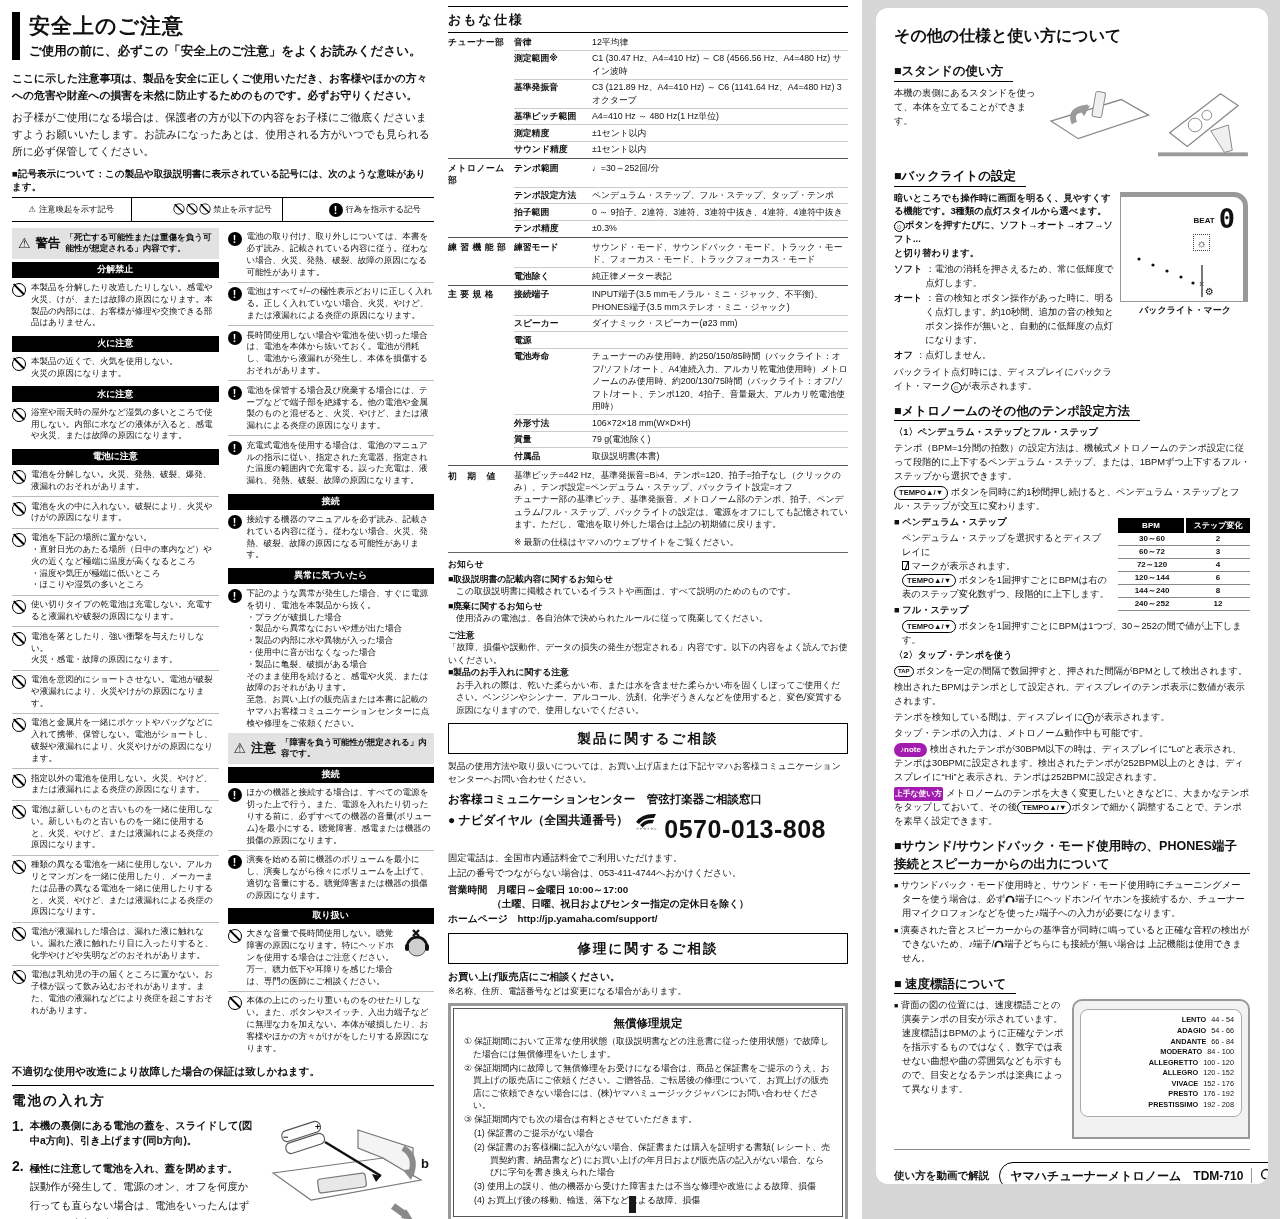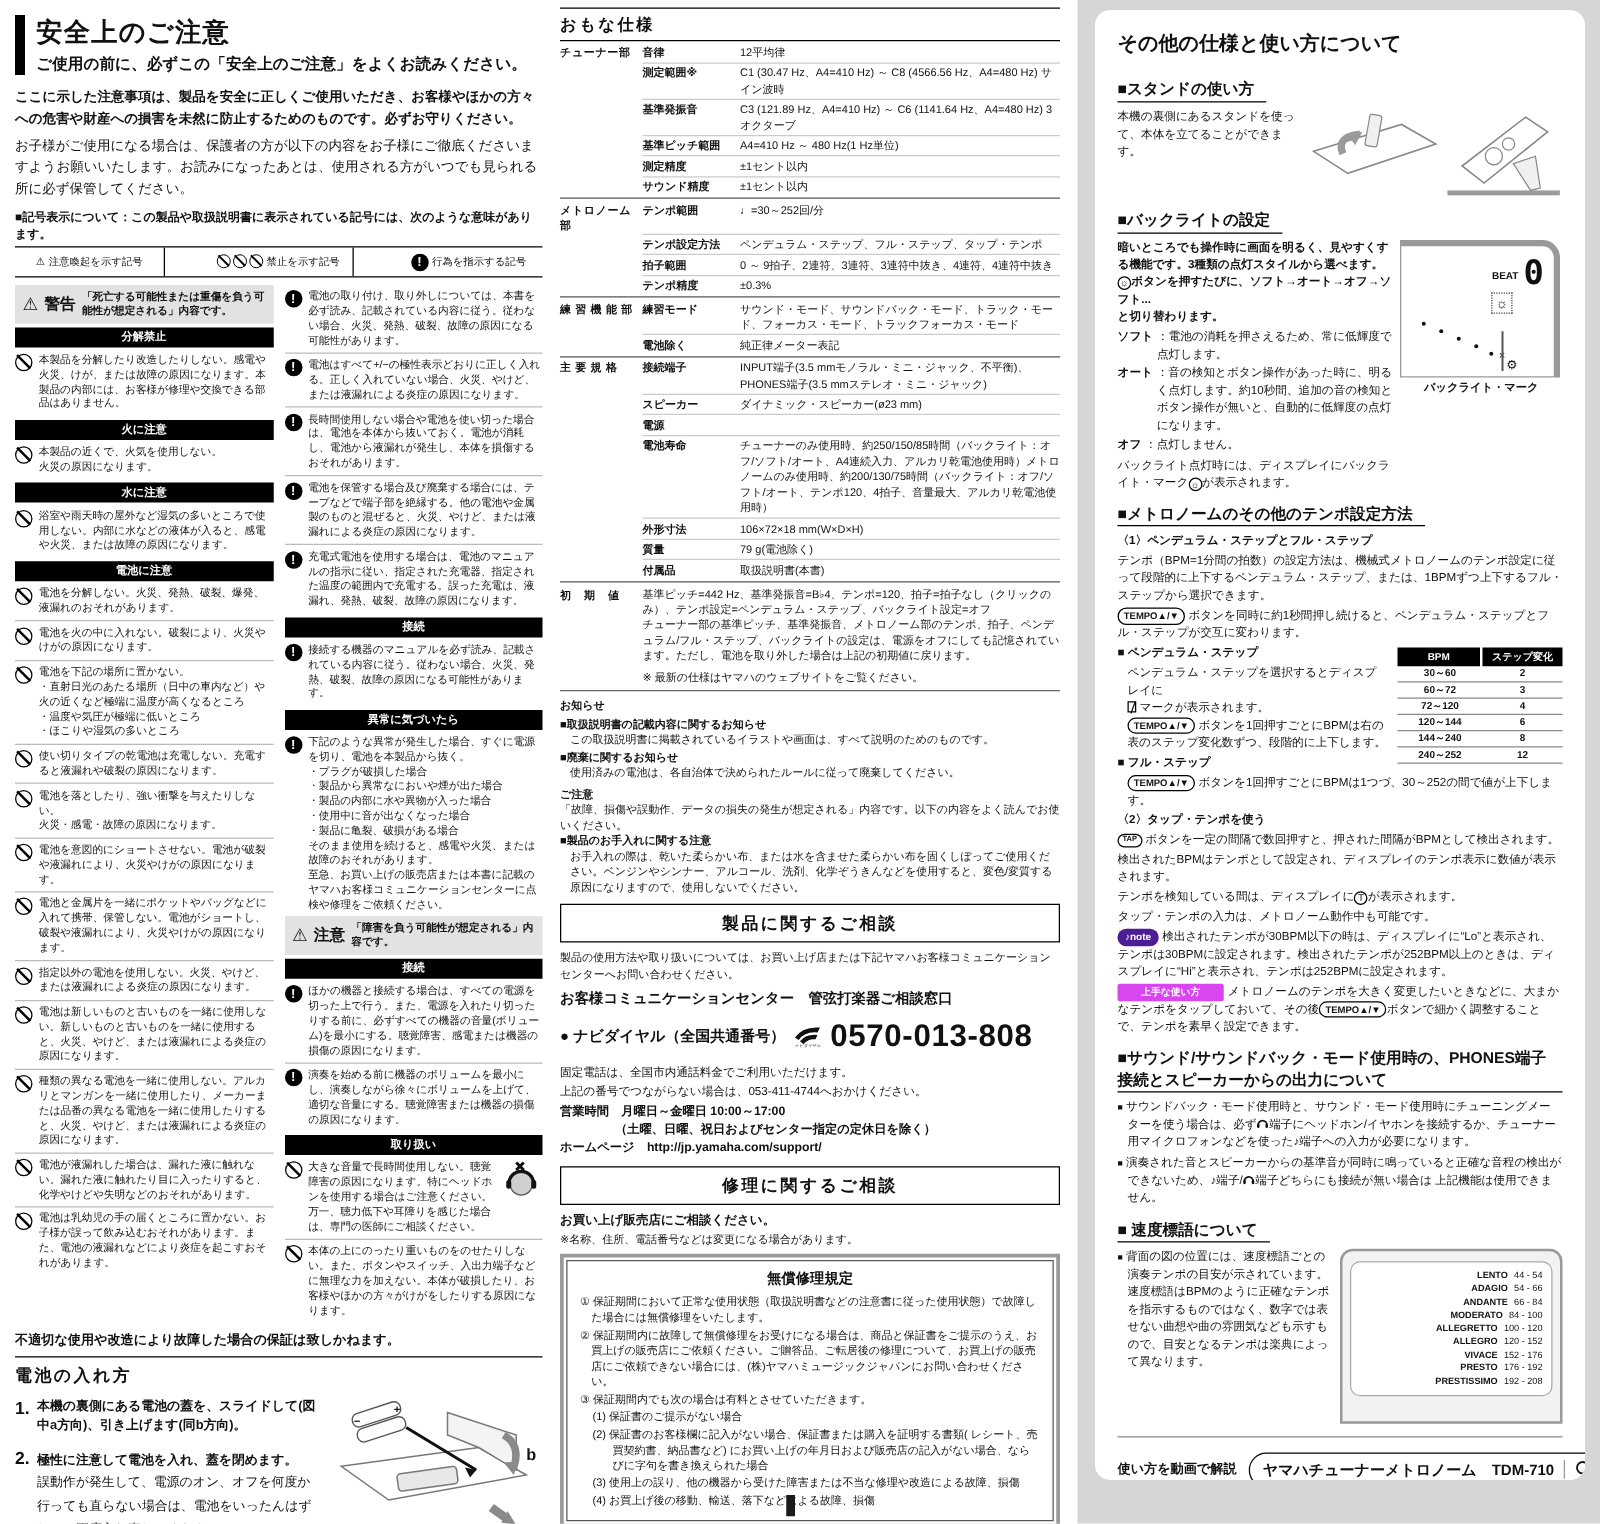--- a/index.html
+++ b/index.html
@@ -41,21 +41,21 @@
         font-weight:bold; font-size:10.5px; text-align:center; line-height:14px; margin-top:1px; }
   .guarantee-note { font-size:10.5px; font-weight:bold; margin:7px 0 6px; }
   .lhr { border:none; border-top:1.4px solid #000; margin:4px 0 6px; }
   .inst-h { font-size:13.5px; font-weight:bold; letter-spacing:2px; margin:3px 0 8px; }
   .inst-flex { display:flex; gap:6px; }
   .steps { width:245px; }
   .step { display:flex; gap:6px; margin-bottom:9px; }
   .step .no { font-size:14px; font-weight:bold; }
   .step .st-b { font-size:10.3px; font-weight:bold; line-height:1.5; }
   .step .st-r { font-size:10.3px; line-height:1.5; }
-  .note-pill { display:inline-block; background:#4c1d95; color:#fff; border-radius:8px;
+  .note-pill { display:inline-block; background:#a21caf; color:#fff; border-radius:8px;
                font-size:8px; font-weight:bold; padding:1px 6px; margin-right:3px; }
   .figs { width:168px; position:relative; }
   
   .col-mid { font-size:8.8px; line-height:1.42; }
   .spec-h { font-size:13px; font-weight:bold; letter-spacing:2px; border-top:1px solid #000;
             border-bottom:1px solid #000; padding:4px 0 3px; }
   .sgroup { border-bottom:1px solid #555; padding:1px 0; }
   .srow { display:grid; grid-template-columns:66px 78px 1fr; }
   .srow + .srow .sa, .srow + .srow .sv { border-top:1px solid #ccc; }
   .sg { font-weight:bold; letter-spacing:.5px; padding-top:1.5px; }
@@ -65,21 +65,21 @@
   .init { display:grid; grid-template-columns:66px 1fr; padding:3px 0; }
   .init .sg { letter-spacing:4px; }
   .init-note { padding-left:66px; margin:2px 0 4px; }
   .mhr { border:none; border-top:1px solid #666; margin:3px 0 5px; }
   .m-b { font-weight:bold; }
   .m-p { margin-bottom:2px; }
   .m-ind { margin-left:8px; }
   .consult-box { border:1.6px solid #000; text-align:center; font-size:13.5px; font-weight:bold;
                  padding:5px 0; margin:7px 0 6px; letter-spacing:2px; }
   .c-center { font-size:11.5px; font-weight:bold; margin:6px 0 4px; }
-  .dial-row { display:flex; align-items:center; gap:6px; margin-bottom:5px; }
+  .dial-row { display:flex; align-items:flex-start; gap:6px; margin-bottom:5px; }
   .dial-lab { font-size:12px; font-weight:bold; white-space:nowrap; }
   .phone { font-size:25px; font-weight:bold; letter-spacing:.5px; }
   .c-p { font-size:9.3px; margin-bottom:2px; }
   .c-hours { font-size:9.8px; font-weight:bold; margin-bottom:1px; }
   .double-box { border:3px solid #9a9a9a; padding:2px; margin-top:6px; }
   .double-in { border:1px solid #555; padding:6px 10px 8px; }
   .free-h { text-align:center; font-size:11.5px; font-weight:bold; margin-bottom:4px; }
   .fr-p { margin-bottom:1.5px; text-indent:-9px; padding-left:9px; }
   .fr-s { margin-left:10px; margin-bottom:1.5px; text-indent:-16px; padding-left:16px; }
   
@@ -92,22 +92,22 @@
   .stand-row { display:flex; gap:4px; }
   .stand-row .txt { width:150px; font-size:9.3px; }
   .bl-row { display:flex; gap:6px; }
   .bl-left { flex:1; }
   .pill { display:inline-block; border:1px solid #000; border-radius:8px; font-size:7.6px;
           font-weight:bold; padding:0 4px; white-space:nowrap; }
   .circ { display:inline-block; width:11px; height:11px; border:1px solid #000; border-radius:50%;
           font-size:8px; line-height:10px; text-align:center; vertical-align:-1px; }
   .tappill { display:inline-block; border:1px solid #000; border-radius:6px; font-size:6px;
              font-weight:bold; padding:0 3px; vertical-align:1px; }
-  .tip-badge { display:inline-block; background:#d946ef; color:#fff; border-radius:2px; font-size:7.8px;
-               font-weight:bold; padding:1px 19px; margin-right:3px; }
+  .tip-badge { display:inline-block; background:#a21caf; color:#fff; border-radius:2px; font-size:7.8px;
+               font-weight:bold; padding:1px 1px; margin-right:3px; }
   .def { display:flex; gap:3px; margin-bottom:1px; }
   .def .dl { font-weight:bold; white-space:nowrap; }
   .bpm-wrap { float:right; width:132px; margin:2px 0 4px 8px; font-size:8px; }
   .bpm-head { display:grid; grid-template-columns:1fr 64px; gap:2px; }
   .bpm-head div { background:#000; color:#fff; font-weight:bold; text-align:center; padding:1.5px 0; }
   .bpm-row { display:grid; grid-template-columns:1fr 64px; border-bottom:1px solid #888;
              text-align:center; font-weight:bold; }
   .pend-mark { display:inline-block; width:7px; height:9px; border:1px solid #000; position:relative;
                vertical-align:-1px; }
   .pend-mark::after { content:""; position:absolute; left:2.6px; top:-1px; width:1px; height:10px;

